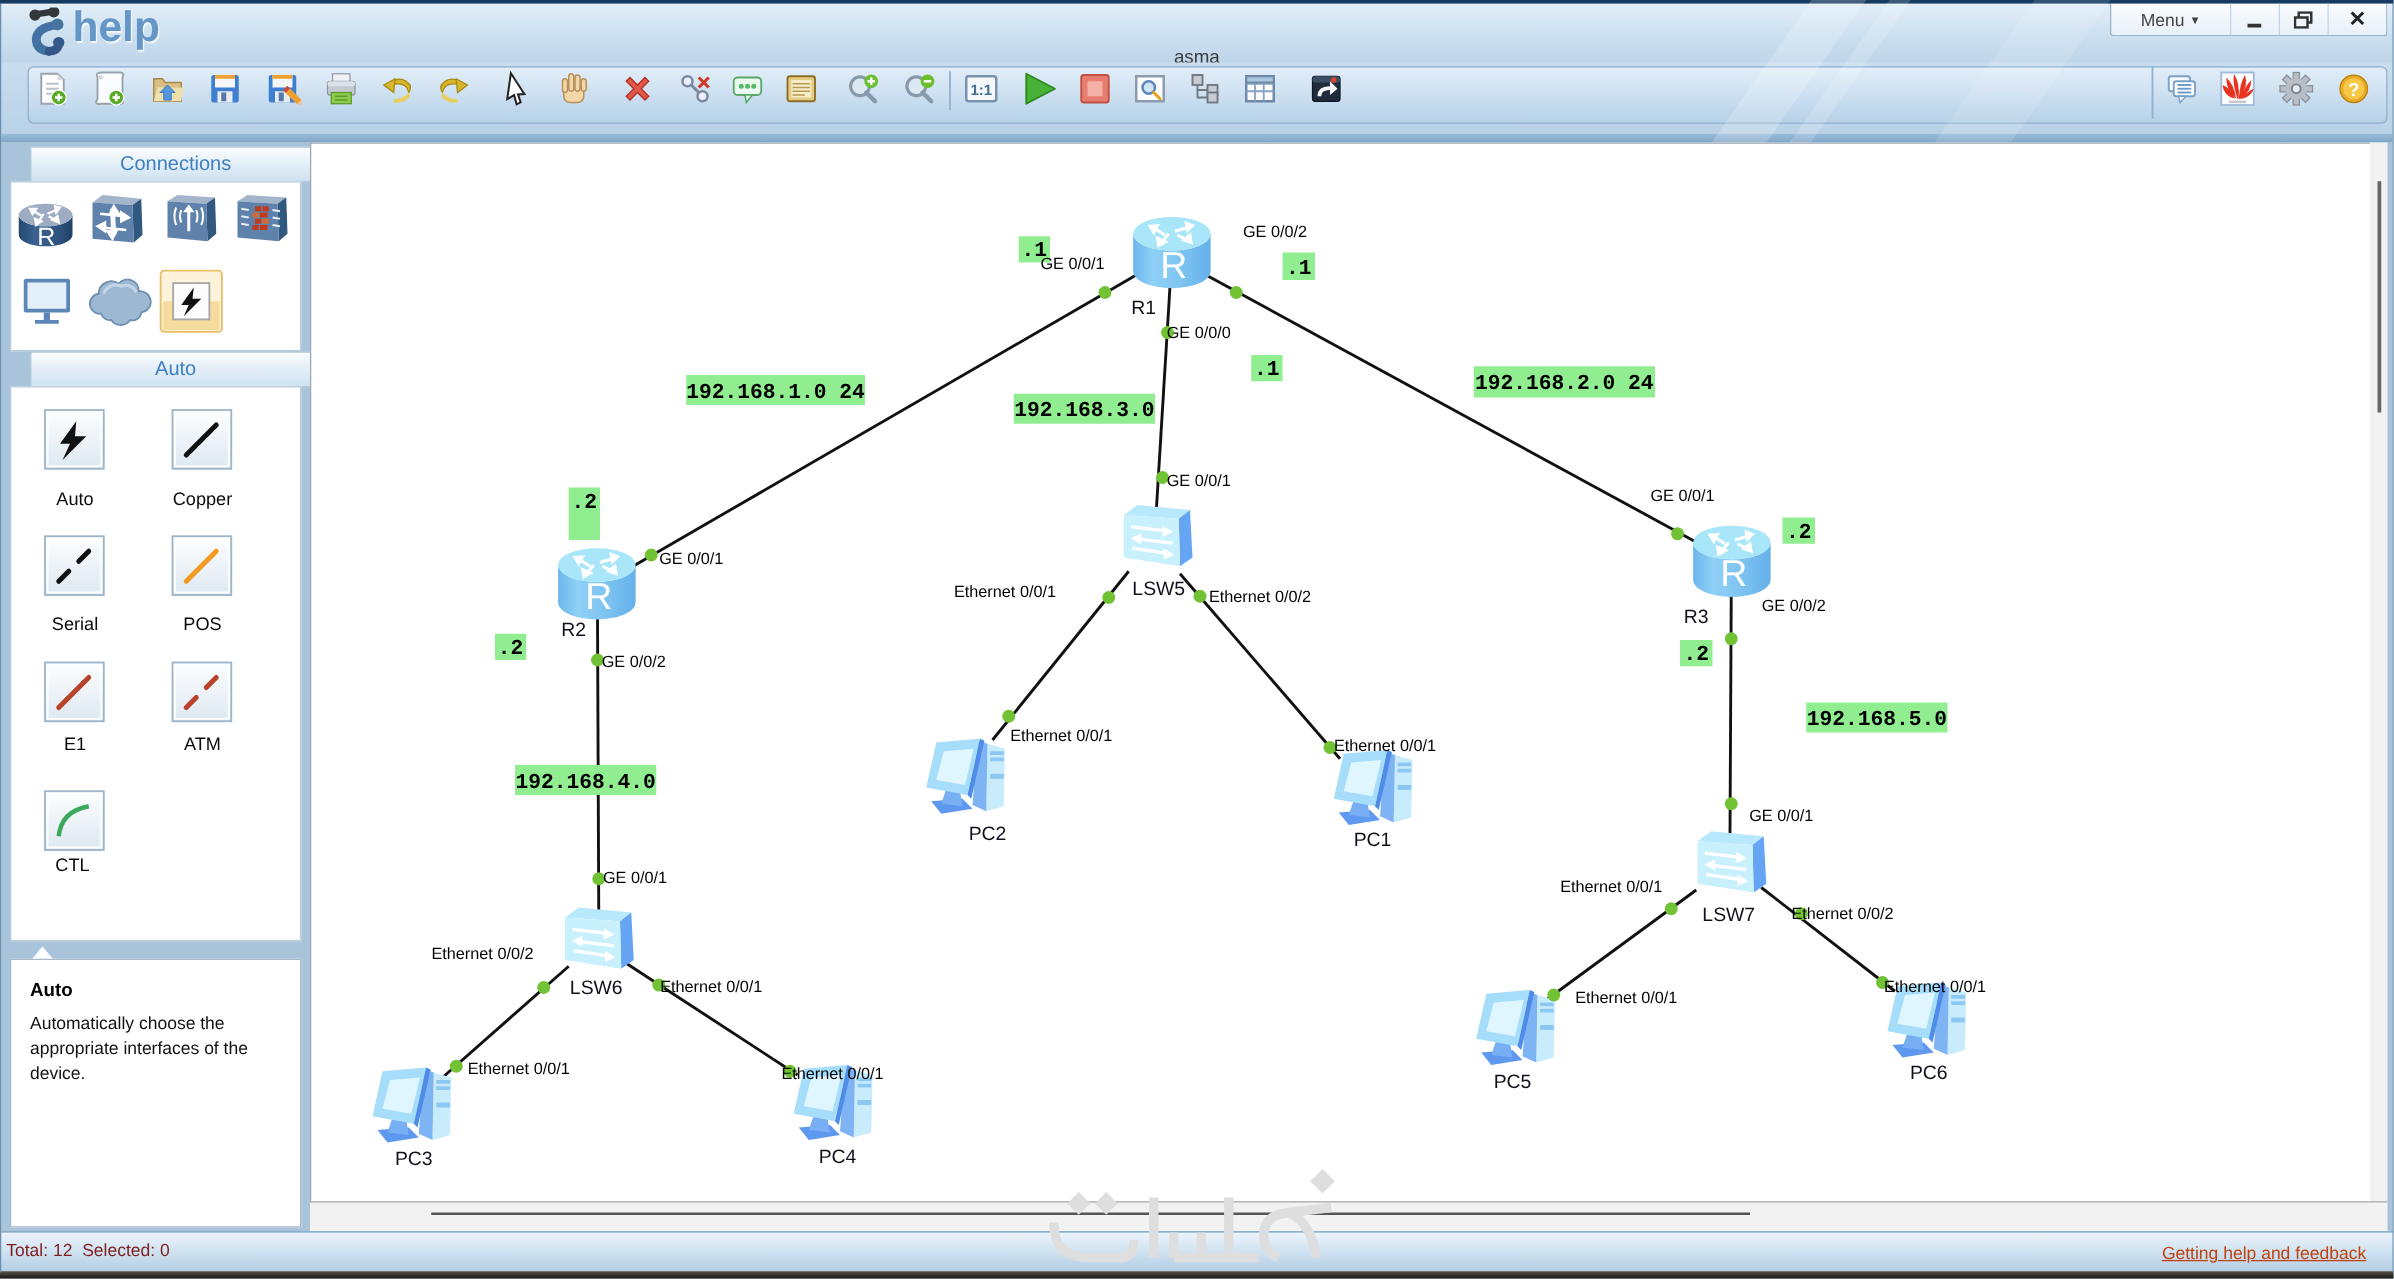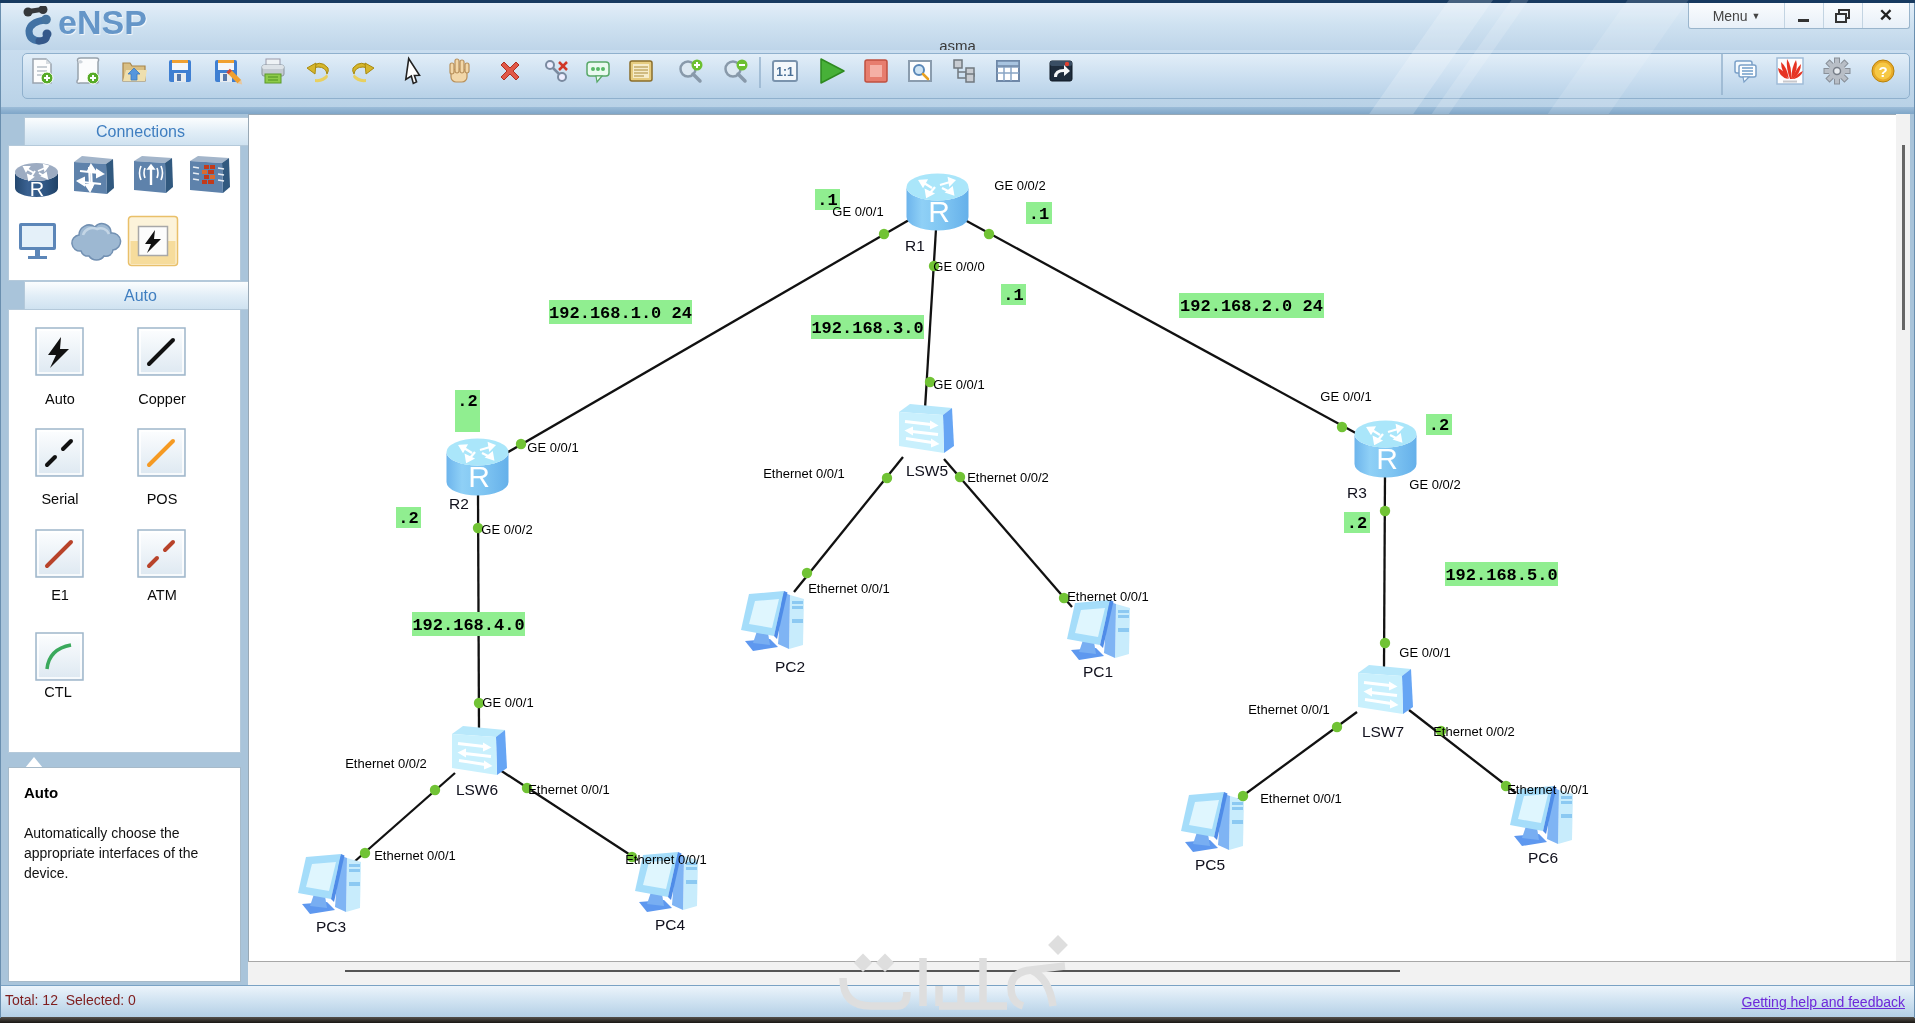--- a/index.html
+++ b/index.html
@@ -49,21 +49,21 @@
   #vsb { left:1896px; top:114px; width:14px; height:847px; background:#f2f2f2; }
   #vsbthumb { left:1902px; top:145px; width:3px; height:185px; background:#666; }
   #hsbstrip { left:248px; top:961px; width:1662px; height:24px; background:#f2f2f2; border-top:1px solid #a8a8a8; }
   #hsbthumb { left:345px; top:970px; width:1055px; height:2px; background:#555; }
 
   
   #statusbar { left:0; top:985px; width:1915px; height:32px;
     background:linear-gradient(180deg,#ecf4fb 0%,#cfe2f1 50%,#b4cfe5 100%);
     border-top:1px solid #7aa2c4; }
   #stattext { left:5px; top:992px; font-size:14px; color:#7f1d1d; }
-  #helplink { right:10px; top:994px; font-size:14px; color:#6d28d9; text-decoration:underline; }
+  #helplink { right:22px; top:994px; font-size:14px; color:#c2410c; text-decoration:underline; }
   #botstrip { left:0; top:1017px; width:1915px; height:6px;
     background:linear-gradient(180deg,#56514b,#191714); }
   #lborder { left:0; top:3px; width:1px; height:1015px; background:#6a8faf; }
   #rborder { left:1914px; top:3px; width:1px; height:1015px; background:#6a8faf; }
 </style>
 </head>
 <body>
 <div id="topstrip" class="abs"></div>
 <div id="titlebar" class="abs"></div>
 <div id="wtitle" class="abs">asma</div>
@@ -75,21 +75,21 @@
     <rect x="7" y="2" width="17" height="5" transform="rotate(-9 15 5)"></rect>
   </g>
   <g fill="none" stroke="#4272a4" stroke-width="7" stroke-linecap="round">
     <path d="M25,14 Q10,16 9,25 Q9,34 19,35"></path>
     <path d="M19,35 Q27,35 27,28" stroke="#35588a"></path>
   </g>
   <circle cx="26" cy="13.5" r="4.8" fill="#46749f"></circle>
   <circle cx="27" cy="28" r="4.5" fill="#35588a"></circle>
 </svg>
 </div>
-<div id="ensptext" class="abs">eNSP</div>
+<div id="ensptext" class="abs">help</div>
 <div id="menubox" class="abs">
   <div class="mseg" style="width:104px;font-size:14px;">Menu&nbsp;<span style="font-size:9px;">▼</span></div>
   <div class="mseg" style="width:42px;">
       <svg width="14" height="14">
         <rect x="1" y="10" width="11" height="3" fill="#333"></rect>
       </svg>
     </div>
   <div class="mseg" style="width:42px;">
       <svg width="16" height="14">
         <rect x="4" y="1" width="10" height="8" fill="none" stroke="#333" stroke-width="2"></rect>
@@ -488,21 +488,21 @@
         <text x="162" y="504">POS</text>
   <text x="60" y="600">E1</text>
         <text x="162" y="600">ATM</text>
   <text x="58" y="697">CTL</text>
 </g>
 </svg>
 </div>
 <div id="notch" class="abs"></div>
 <div id="descbox" class="abs">
   <div style="position:absolute;left:15px;top:16px;font-size:15px;font-weight:bold;color:#000;">Auto</div>
-  <div style="position:absolute;left:15px;top:55px;font-size:14px;color:#111;line-height:20px;width:210px;">Automatically choose the appropriate interfaces of the device.</div>
+  <div style="position:absolute;left:15px;top:40px;font-size:14px;color:#111;line-height:20px;width:210px;">Automatically choose the appropriate interfaces of the device.</div>
 </div>
 
 <div id="canvas" class="abs"></div>
 <div id="vsb" class="abs"></div>
 <div id="vsbthumb" class="abs"></div>
 <div id="hsbstrip" class="abs"></div>
 <div id="hsbthumb" class="abs"></div>
 <div id="topo" class="abs" style="left:248px;top:114px;">
 <svg width="1648" height="847" viewBox="248 114 1648 847" font-family="Liberation Sans, sans-serif">
 <defs>

